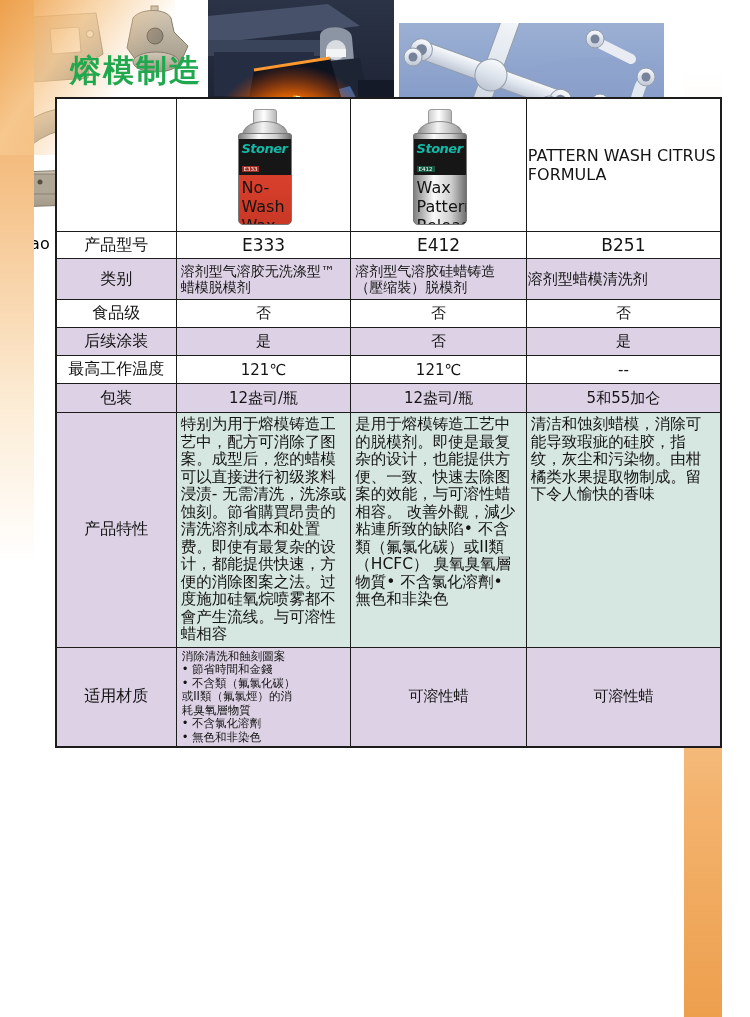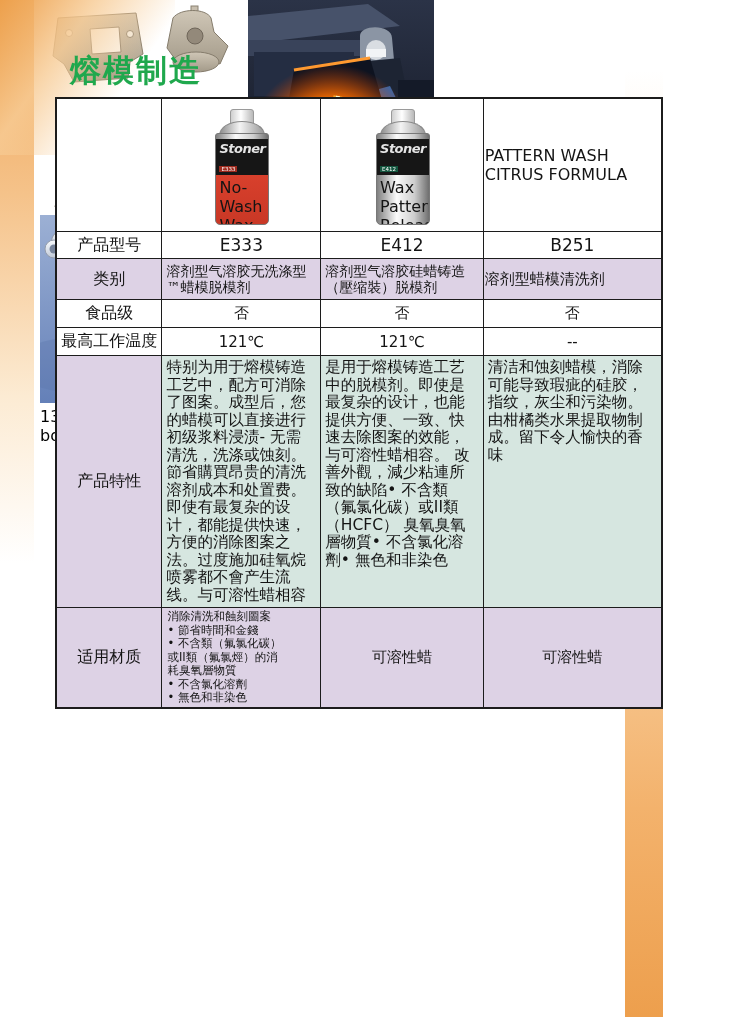--- a/index.html
+++ b/index.html
@@ -1,17 +1,17 @@
 <!DOCTYPE html>
 <html lang="zh"><head>
 <meta charset="utf-8">
 <style>
   html,body{margin:0;padding:0;}
   body{font-family:"DejaVu Sans","Liberation Sans",sans-serif;background:#fff;}
-  .page{position:relative;width:623px;height:1017px;background:#fff;overflow:hidden;padding-left:40px;}
+  .page{position:relative;width:722px;height:1017px;background:#fff;overflow:hidden;}
 
   
   .deco-left{position:absolute;left:0;top:0;width:34px;height:640px;
     background:linear-gradient(180deg,#efa04e 0%,#f5c289 30%,#fcebd3 62%,#fff 88%);}
   .deco-tl{position:absolute;left:0;top:0;width:175px;height:155px;
     background:linear-gradient(125deg,#eda04c 0%,rgba(247,203,148,.8) 34%,rgba(255,255,255,0) 66%);}
   .deco-right{position:absolute;right:0;top:70px;width:38px;height:947px;
     background:linear-gradient(180deg,rgba(255,250,242,0) 0%,#fbe2c0 38%,#f3b26c 78%,#ed9f4d 100%);}
 
   .title{position:absolute;left:70px;top:50px;font-size:31px;font-weight:bold;letter-spacing:2px;}
@@ -46,21 +46,21 @@
   .can{position:relative;width:60px;height:116px;margin:4px auto 0;}
   .can-cap{position:absolute;top:0;left:19px;width:22px;height:13px;border:1px solid #9a9a9a;
     background:linear-gradient(90deg,#cfcfcf,#fff 45%,#b9b9b9);border-radius:3px 3px 1px 1px;}
   .can-shoulder{position:absolute;top:12px;left:8px;width:44px;height:12px;border:1px solid #8b8b8b;
     background:linear-gradient(90deg,#8d8d8d,#f4f4f4 45%,#979797);border-radius:100% 100% 0 0/200% 200% 0 0;}
   .can-body{position:absolute;top:24px;left:4px;width:52px;height:90px;border:1px solid #787878;
     background:linear-gradient(90deg,#7f7f7f,#fbfbfb 38%,#cdcdcd 72%,#6f6f6f);
     border-radius:3px 3px 5px 5px;overflow:hidden;}
   .can-label{position:absolute;top:5px;left:0;right:0;bottom:3px;display:flex;flex-direction:column;}
   .band-black{background:#161616;height:33px;padding:2px 3px 1px;}
-  .stoner{color:#e5e5e5;font-style:italic;font-weight:bold;font-size:13px;letter-spacing:-.5px;display:block;}
+  .stoner{color:#14b8a6;font-style:italic;font-weight:bold;font-size:13px;letter-spacing:-.5px;display:block;}
   .code-chip{display:inline-block;color:#fff;font-size:5.5px;padding:0 2px;margin-top:1px;}
   .chip-red{background:#9e2b1f;} .chip-grn{background:#14563f;}
   .band-color{flex:1;padding:3px;}
   .band-red{background:linear-gradient(180deg,#d8402c,#b92f1f);}
   .band-grn{background:linear-gradient(180deg,#27a177,#1b8461;}
   .band-grn{background:linear-gradient(180deg,#27a177,#1b8461);}
   .can-line{color:#fff;font-style:italic;font-weight:bold;font-size:7px;line-height:1.25;display:block;}
 
   
   .bucket{position:relative;width:122px;height:106px;margin:8px auto 0;}
@@ -180,28 +180,40 @@
       <td class="cat-c">溶剂型蜡模清洗剂</td>
     </tr>
 
     <tr class="r-food">
       <td class="lab">食品级</td>
       <td class="val">否</td>
       <td class="val">否</td>
       <td class="val">否</td>
     </tr>
 
+    <tr class="r-coat">
+      <td class="lab">后续涂装</td>
+      <td class="val">是</td>
+      <td class="val">否</td>
+      <td class="val">是</td>
+    </tr>
 
     <tr class="r-temp">
       <td class="lab">最高工作温度</td>
       <td class="val">121℃</td>
       <td class="val">121℃</td>
       <td class="val">--</td>
     </tr>
 
+    <tr class="r-pack">
+      <td class="lab">包装</td>
+      <td class="val">12盎司/瓶</td>
+      <td class="val">12盎司/瓶</td>
+      <td class="val">5和55加仑</td>
+    </tr>
 
     <tr class="r-feat">
       <td class="lab">产品特性</td>
       <td class="feat">特别为用于熔模铸造工艺中，配方可消除了图案。成型后，您的蜡模可以直接进行初级浆料浸渍- 无需清洗，洗涤或蚀刻。節省購買昂贵的清洗溶剂成本和处置费。即使有最复杂的设计，都能提供快速，方便的消除图案之法。过度施加硅氧烷喷雾都不會产生流线。与可溶性蜡相容</td>
       <td class="feat">是用于熔模铸造工艺中的脱模剂。即使是最复杂的设计，也能提供方便、一致、快速去除图案的效能，与可溶性蜡相容。 改善外觀，減少粘連所致的缺陷• 不含類（氟氯化碳）或II類（HCFC） 臭氧臭氧層物質• 不含氯化溶劑• 無色和非染色</td>
       <td class="feat">清洁和蚀刻蜡模，消除可能导致瑕疵的硅胶，指纹，灰尘和污染物。由柑橘类水果提取物制成。留下令人愉快的香味</td>
     </tr>
 
     <tr class="r-mat">
       <td class="lab">适用材质</td>

